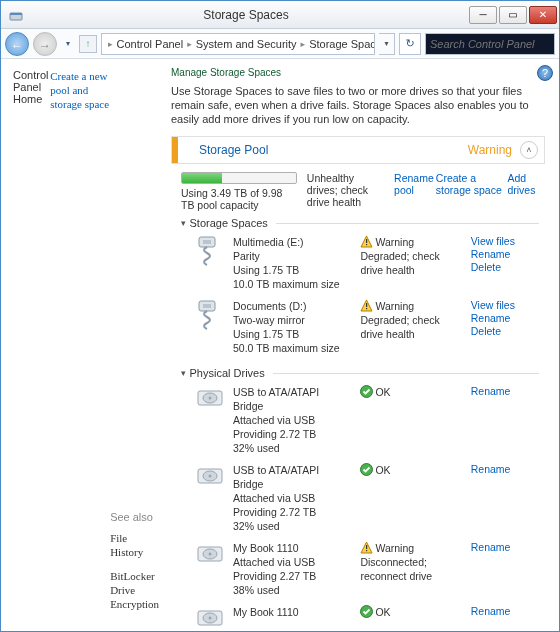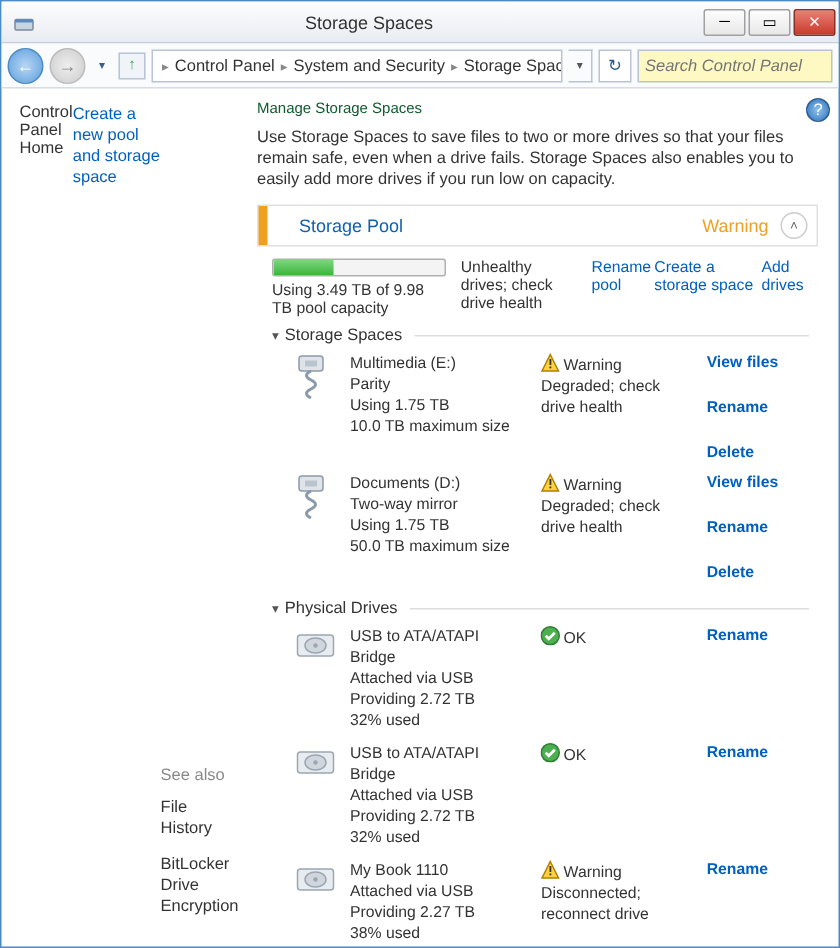--- a/index.html
+++ b/index.html
@@ -13,24 +13,24 @@
   .navrow { height:30px; display:flex; align-items:center; padding:0 4px; gap:4px; border-bottom:1px solid #d8dde3; background:#fafbfc;}
   .navarrow { width:24px; height:24px; border-radius:50%; background:radial-gradient(#b7d6f5,#5d9edb); border:1px solid #4a8bc5; display:flex; align-items:center; justify-content:center; color:#fff; font-size:12px;}
   .navarrow.dis { background:radial-gradient(#eee,#ccc); border-color:#bbb; color:#888;}
   .navdn { width:14px; height:20px; display:flex; align-items:center; justify-content:center; color:#3a5f85; font-size:8px;}
   .uparrow { width:18px; height:18px; border:1px solid #b8c4d4; background:#f0f4f8; display:flex; align-items:center; justify-content:center; font-size:10px; color:#4a6;}
   .breadcrumb { flex:1; height:22px; border:1px solid #b8c4d4; background:#fff; display:flex; align-items:center; font-size:11px; padding:0 4px; overflow:hidden;}
   .breadcrumb span.sep { color:#888; padding:0 2px; font-size:9px;}
   .breadcrumb span.seg { color:#333; padding:0 2px; white-space:nowrap;}
   .bcdrop { width:16px; height:22px; border:1px solid #b8c4d4; border-left:none; display:flex; align-items:center; justify-content:center; font-size:8px; color:#555;}
   .refresh { width:22px; height:22px; border:1px solid #b8c4d4; background:#fff; display:flex; align-items:center; justify-content:center; font-size:11px; color:#2a5a8a;}
-  .search { width:130px; height:22px; border:1px solid #b8c4d4; background:#fef9c3; font-size:11px; padding:0 4px; color:#888; font-style:italic;}
+  .search { width:130px; height:22px; border:1px solid #b8c4d4; background:#0f172a; font-size:11px; padding:0 4px; color:#888; font-style:italic;}
   .body { display:flex; height:calc(100% - 58px); }
   .sidebar { width:170px; padding:10px 12px; font-size:11px; display:flex; }
-  .sidelink { color:#0060c0; margin-bottom:10px; cursor:pointer; line-height:14px;}
+  .sidelink { color:#0060c0; margin-bottom:10px; cursor:pointer; line-height:14px;font-family:Liberation Serif, serif;}
   .sidehead { color:#333; margin-bottom:8px;}
   .sidebot { margin-top:auto; }
   .seealso { color:#888; margin-bottom:8px;}
   .main { flex:1; padding:8px 14px 0 0; overflow:auto; position:relative;}
   .helpicon { position:absolute; top:6px; right:6px; width:16px; height:16px; border-radius:50%; background:radial-gradient(#8fc3ef,#2f72b8); color:#fff; font-size:11px; display:flex; align-items:center; justify-content:center; border:1px solid #2a5e95;}
   h1 { font-size:10px; font-weight:normal; color:#0f5a2f; margin-bottom:6px;}
   .desc { font-size:11px; color:#333; line-height:14px; margin-bottom:10px;}
   .poolhdr { display:flex; align-items:center; height:28px; border:1px solid #e0e0e0;}
   .poolbar { width:6px; height:100%; background:#f0a020;}
   .poolname { color:#1060b0; font-size:12px; padding-left:21px;}
@@ -46,21 +46,21 @@
   .actioncol { display:flex; flex-direction:row; gap:2px;}
   .link { color:#0060c0; font-size:10.5px; cursor:pointer;}
   .sect { margin-top:6px;}
   .sectlabel { display:flex; align-items:center; font-size:11px; color:#333; gap:4px; margin-bottom:4px;}
   .sectlabel .chev { font-size:9px; color:#555;}
   .sectlabel .line { flex:1; height:1px; background:#ddd; margin-left:4px;}
   .item { display:flex; gap:8px; padding:2px 0 6px 14px;}
   .iconcol { width:32px; display:flex; align-items:flex-start; justify-content:center;}
   .infocol { width:140px; font-size:10.5px; color:#333; line-height:14px;}
   .stcol { width:120px; font-size:10.5px; color:#333; line-height:14px;}
-  .actcol { width:80px; display:flex; flex-direction:column; gap:18px;font-weight:bold;}
+  .actcol { width:80px; display:flex; flex-direction:column; gap:1px;}
   .statusicon { display:inline-flex; width:13px; height:13px; vertical-align:-2px; margin-right:2px;}
   svg { display:block; }
 </style>
 </head>
 <body>
 
 <div class="titlebar">
   <div class="winicon">
     <svg width="14" height="14">
         <rect x="1" y="5" width="12" height="7" rx="1" fill="#c8d4e0" stroke="#7a8aa0"></rect>

